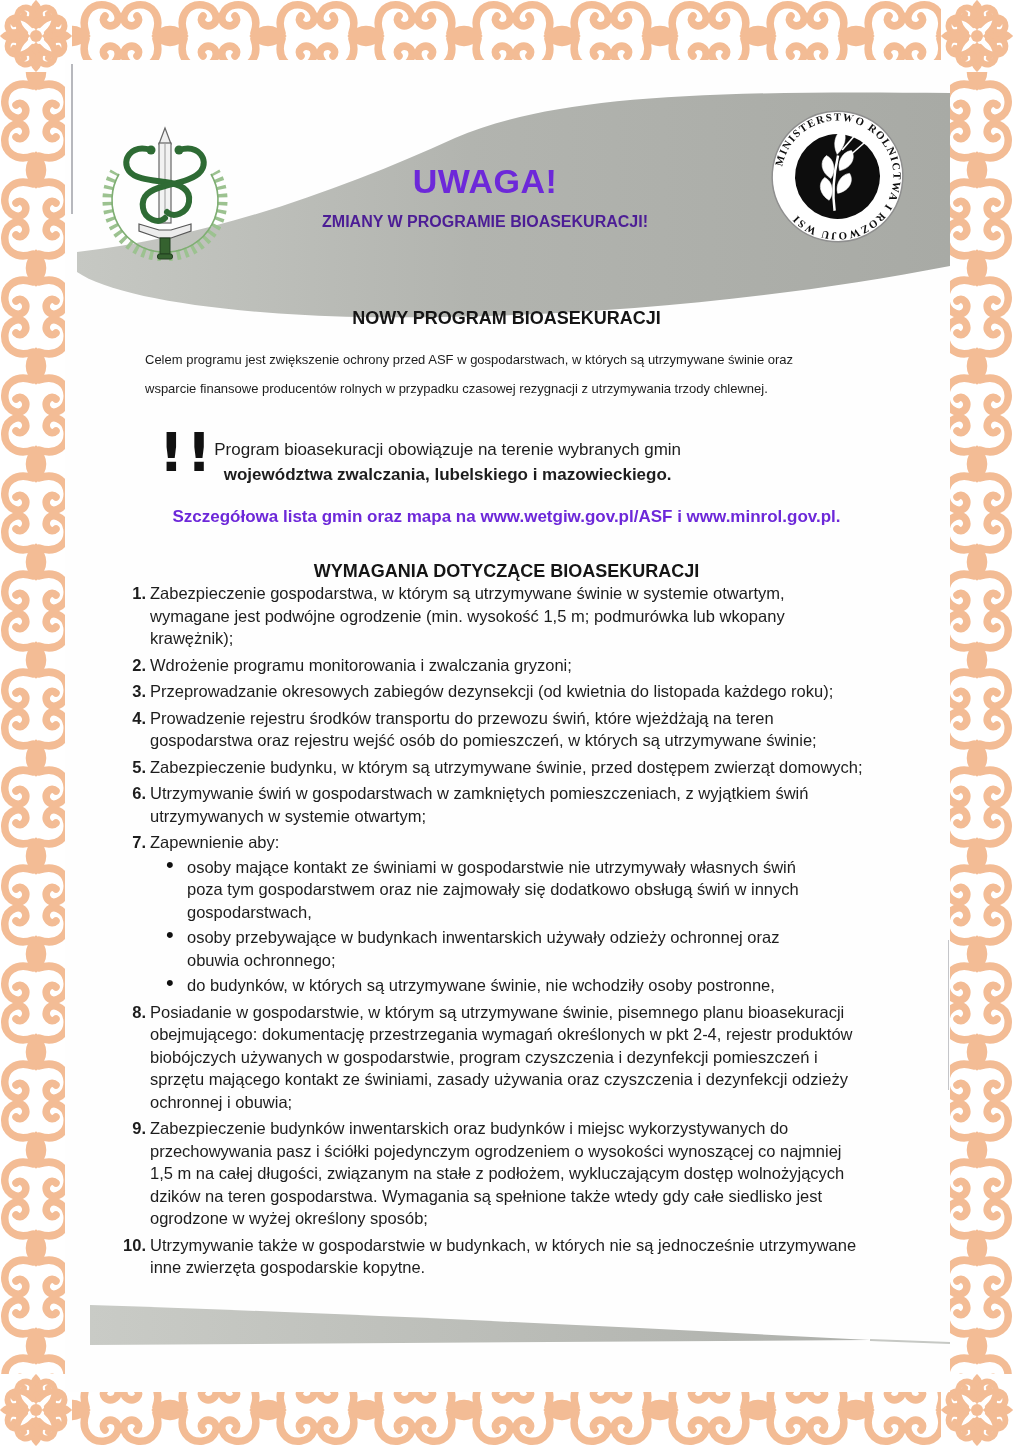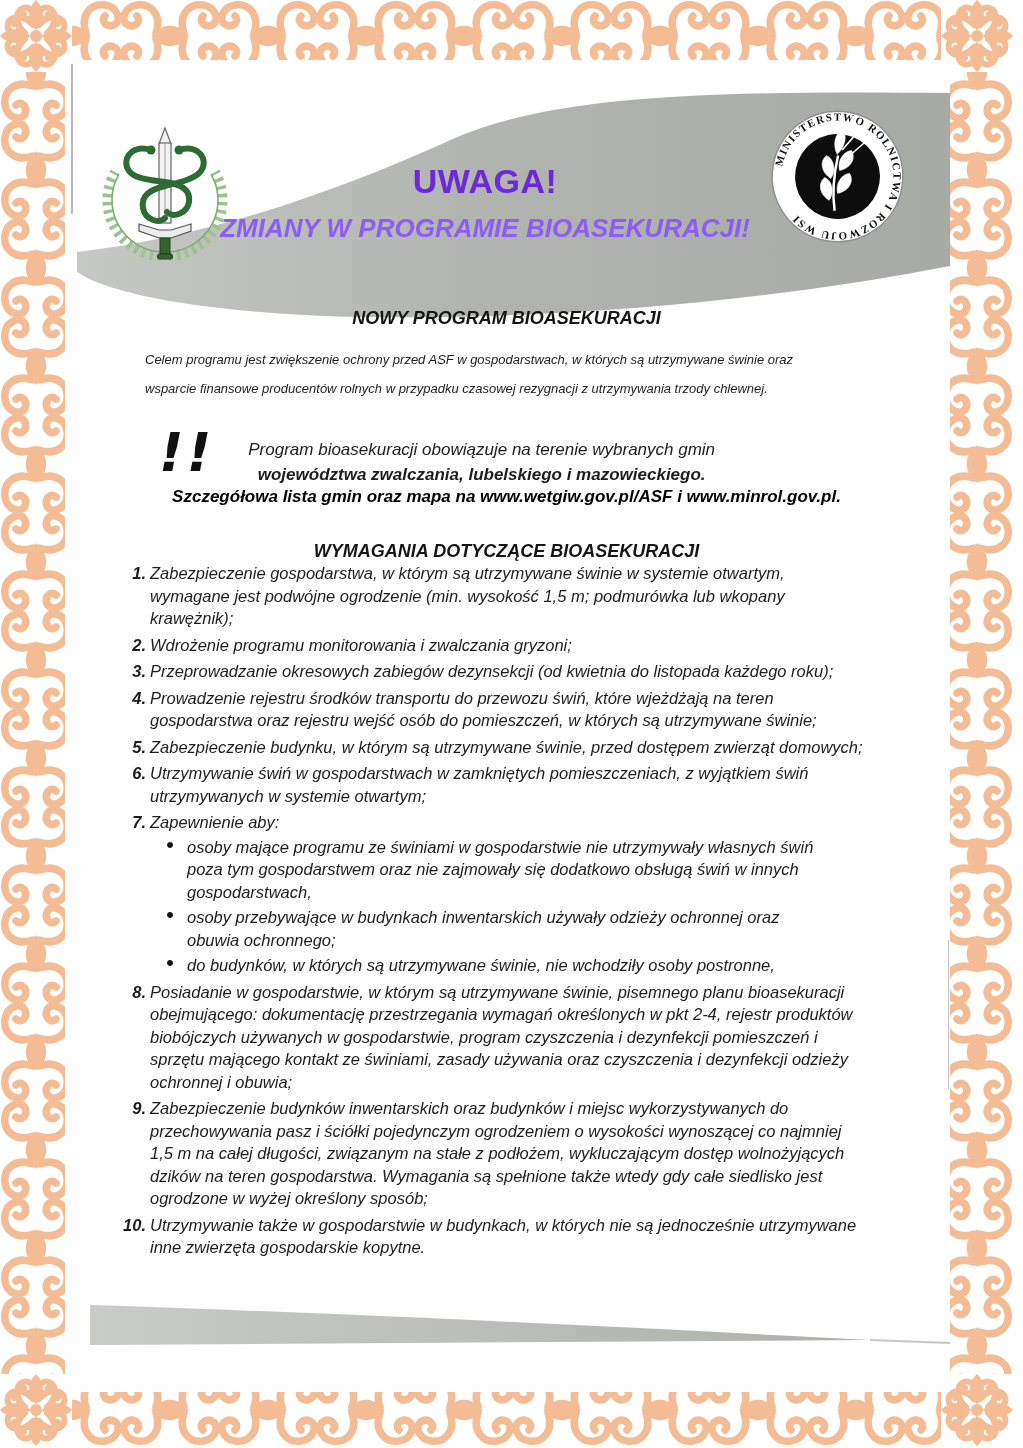--- a/index.html
+++ b/index.html
@@ -4,35 +4,35 @@
 <style>
   html,body{margin:0;padding:0;background:#ffffff;}
   body{font-family:"Liberation Sans","DejaVu Sans",sans-serif;color:#1d1d1d;}
   .stage{position:relative;width:1023px;height:1448px;overflow:hidden;background:#fff;}
   .border-svg{position:absolute;left:0;top:0;}
   .page{position:absolute;left:65px;top:60px;width:885px;height:1332px;background:#fefefe;}
   .hdr-svg{position:absolute;left:0;top:0;}
   .banner-title{position:absolute;left:140px;top:102px;width:560px;text-align:center;
     font-size:34px;font-weight:bold;color:#6d28d9;letter-spacing:.5px;}
   .banner-sub{position:absolute;left:110px;top:153px;width:620px;text-align:center;
-    font-size:26px;font-weight:bold;color:#8b5cf6;font-style:italic;}
+    font-size:16px;font-weight:bold;color:#4c1d95;}
   .vet-logo{position:absolute;left:30px;top:64px;}
   .min-logo{position:absolute;left:700px;top:44px;}
-  .content{position:relative;padding:0 60px 0 58px;font-style:italic;}
+  .content{position:relative;padding:0 60px 0 58px;}
   .h-center{ text-align:center;font-size:18px;font-weight:bold;color:#151515;margin:0;}
   .h1{padding-top:248px;}
   .h2{margin-top:34px;}
   .intro{margin:16px 0 0 22px;width:650px;font-size:13px;line-height:29px;}
   .alert{display:flex;margin:26px 0 0 36px;align-items:flex-start;}
   .alert-mark{font-size:54px;font-weight:bold;line-height:48px;letter-spacing:3px;color:#111;
     font-family:"DejaVu Sans",sans-serif;}
-  .alert-lines{margin-left:34px;padding-top:8px;text-align:center;}
+  .alert-lines{padding-top:8px;text-align:center;}
   .alert-l1{font-size:17px;line-height:25px;}
   .alert-l2{font-size:17px;line-height:25px;font-weight:bold;}
-  .mapnote{text-align:center;font-size:17px;font-weight:bold;color:#000000;}
+  .mapnote{margin-top:20px;text-align:center;font-size:17px;font-weight:bold;color:#6d28d9;}
   ol.reqs{list-style:none;margin:0;padding:0;}
   ol.reqs>li{position:relative;padding-left:27px;margin-bottom:4px;font-size:16.5px;line-height:22.5px;}
   ol.reqs>li .num{position:absolute;left:0;top:0;width:23px;text-align:right;font-weight:bold;}
   ol.reqs>li .txt{display:block;max-width:715px;}
   ul.subs{list-style:none;margin:2px 0 0;padding:0 0 0 16px;}
   ul.subs>li{position:relative;padding-left:21px;margin-bottom:3px;max-width:635px;}
   ul.subs>li::before{content:"\2022";position:absolute;left:0;top:-2px;font-size:22px;color:#111;}
   .ftr-svg{position:absolute;left:0;top:1240px;}
   .edge-left{position:absolute;left:6px;top:4px;width:2px;height:150px;background:#90929a;opacity:.65;}
   .edge-right{position:absolute;left:883px;top:880px;width:1px;height:150px;background:#c4c5c9;}
@@ -197,21 +197,21 @@
           <span class="txt">Zabezpieczenie budynku, w którym są utrzymywane świnie, przed dostępem zwierząt domowych;</span>
         </li>
         <li>
           <span class="num">6.</span>
           <span class="txt">Utrzymywanie świń w gospodarstwach w zamkniętych pomieszczeniach, z wyjątkiem świń utrzymywanych w systemie otwartym;</span>
         </li>
         <li>
           <span class="num">7.</span>
           <span class="txt">Zapewnienie aby:</span>
           <ul class="subs">
-            <li>osoby mające programu ze świniami w gospodarstwie nie utrzymywały własnych świń poza tym gospodarstwem oraz nie zajmowały się dodatkowo obsługą świń w innych gospodarstwach,</li>
+            <li>osoby mające kontakt ze świniami w gospodarstwie nie utrzymywały własnych świń poza tym gospodarstwem oraz nie zajmowały się dodatkowo obsługą świń w innych gospodarstwach,</li>
             <li>osoby przebywające w budynkach inwentarskich używały odzieży ochronnej oraz obuwia ochronnego;</li>
             <li>do budynków, w których są utrzymywane świnie, nie wchodziły osoby postronne,</li>
           </ul>
         </li>
         <li>
           <span class="num">8.</span>
           <span class="txt">Posiadanie w gospodarstwie, w którym są utrzymywane świnie, pisemnego planu bioasekuracji obejmującego: dokumentację przestrzegania wymagań określonych w pkt 2-4, rejestr produktów biobójczych używanych w gospodarstwie, program czyszczenia i dezynfekcji pomieszczeń i sprzętu mającego kontakt ze świniami, zasady używania oraz czyszczenia i dezynfekcji odzieży ochronnej i obuwia;</span>
         </li>
         <li>
           <span class="num">9.</span>

